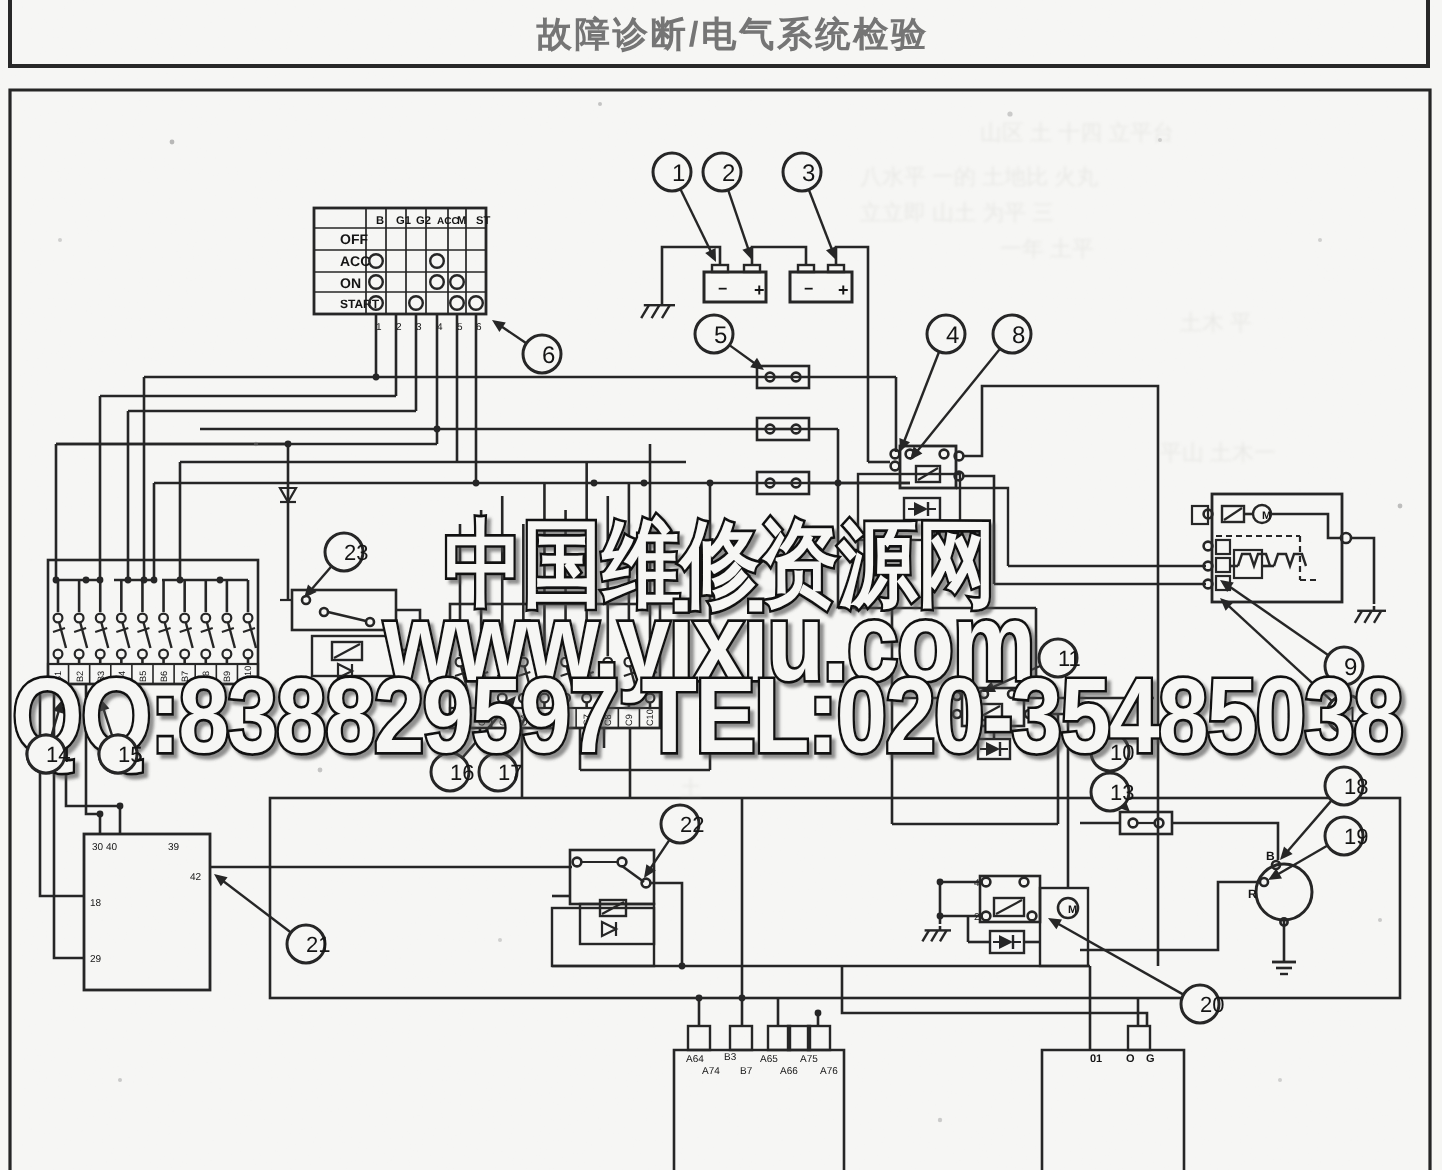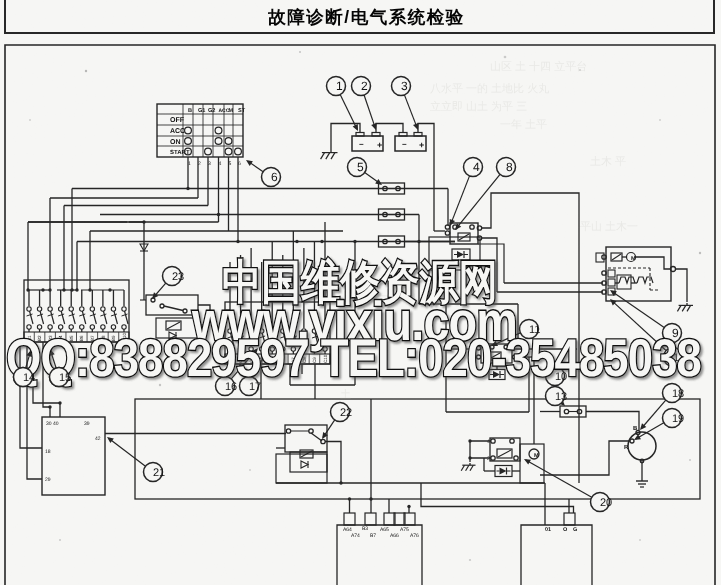--- a/index.html
+++ b/index.html
@@ -1,18 +1,18 @@
 <!DOCTYPE html>
 <html><head>
 <meta charset="utf-8">
 <style>
   html,body{margin:0;padding:0;}
   body{width:721px;height:585px;background:#f6f6f4;font-family:"Liberation Sans",sans-serif;position:relative;overflow:hidden;}
   #title{position:absolute;left:4px;top:-3px;width:707px;height:33px;border:2.5px solid #242424;}
-  #title div{width:100%;text-align:center;font-size:17.5px;font-weight:bold;color:#000000;margin-top:6px;letter-spacing:1.5px;padding-left:14px;box-sizing:border-box;}
+  #title div{width:100%;text-align:center;font-size:17.5px;font-weight:bold;color:#737373;margin-top:6px;letter-spacing:1.5px;padding-left:14px;box-sizing:border-box;}
   svg{position:absolute;left:0;top:0;}
   svg text{text-rendering:geometricPrecision;}
   *{-webkit-font-smoothing:antialiased;}
   #noise{position:absolute;left:0;top:0;width:721px;height:585px;opacity:0.018;pointer-events:none;}
 </style>
 </head>
 <body>
 <div id="title">
     <div>故障诊断/电气系统检验</div>
   </div>

